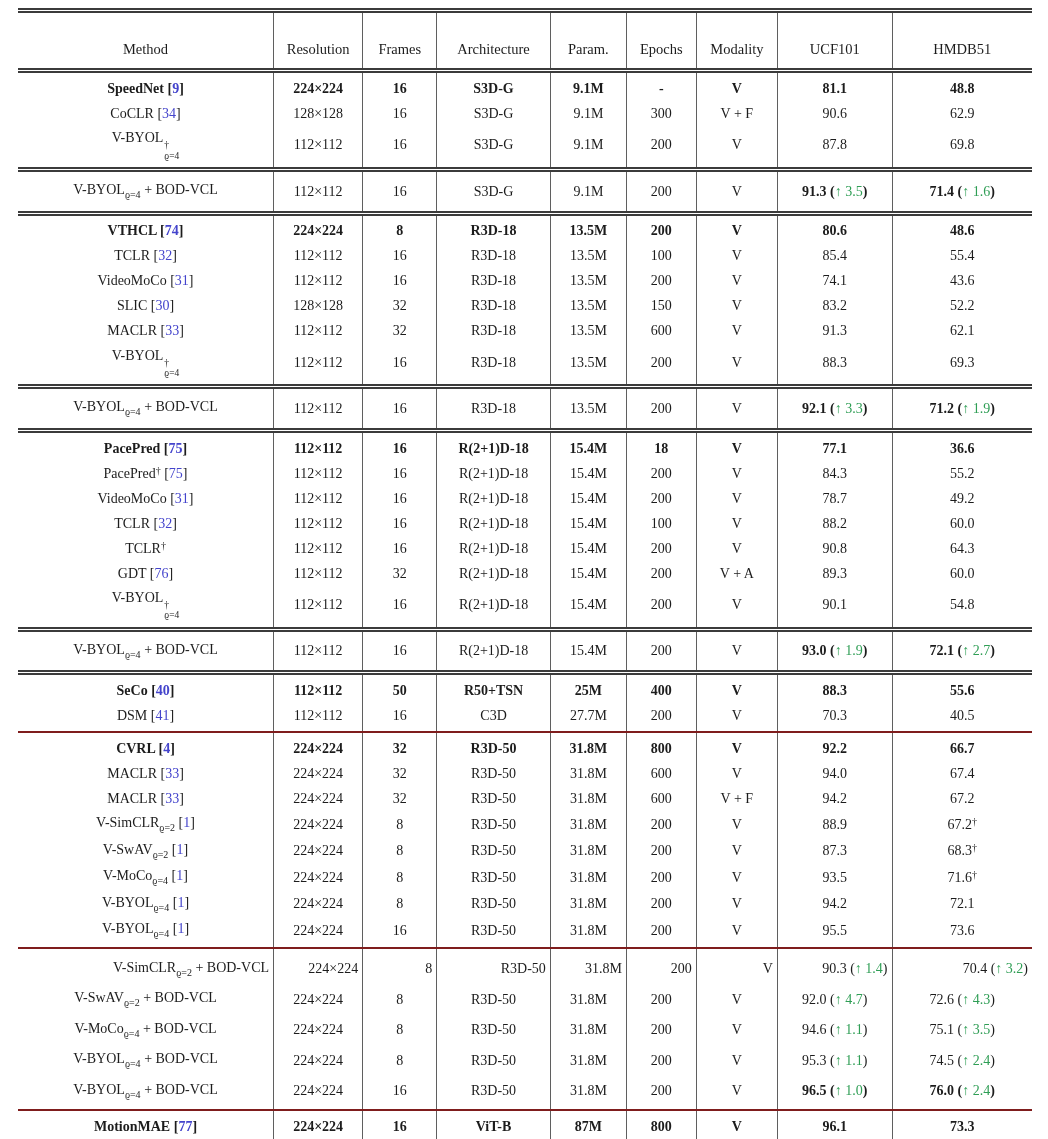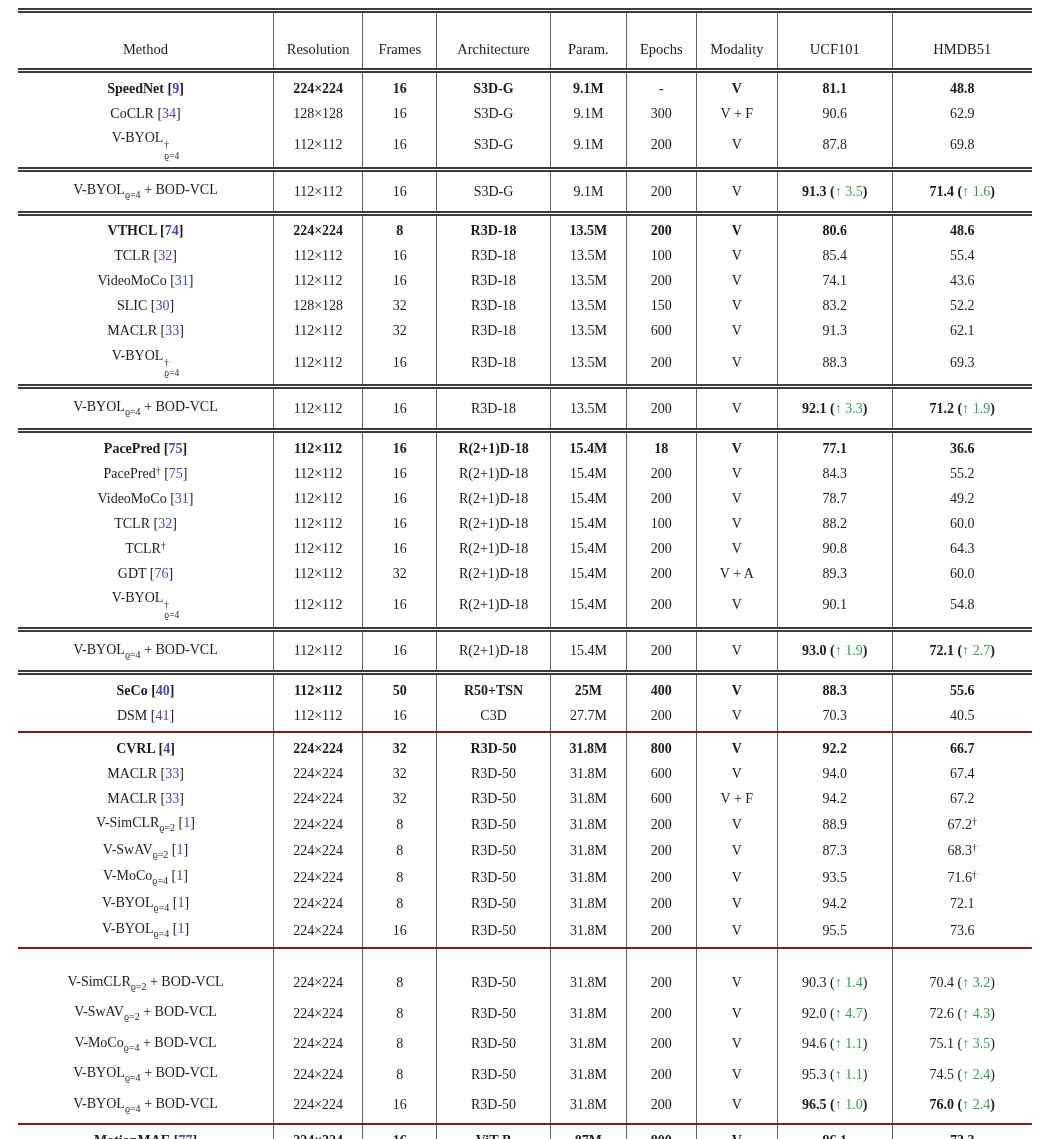--- a/index.html
+++ b/index.html
@@ -25,21 +25,21 @@
   }
   th{font-weight:normal;padding-top:27px;padding-bottom:10px;font-size:14.5px;}
   th:not(:first-child),td:not(:first-child){border-left:1px solid #5f5f5f;}
   tbody.rule-double{border-top:5px double #3b3b3b;}
   tbody.rule-single{border-top:2px solid #7f1d1d;}
   tbody.kind-baseline td{height:19px;}
   tbody.kind-baseline tr:first-child td{padding-top:6px;font-weight:bold;}
   tbody.kind-baseline tr:last-child td{padding-bottom:6px;}
   tbody.kind-highlight td{padding-top:9px;padding-bottom:9px;}
   tbody.kind-group td{padding-top:5px;padding-bottom:5px;}
-  tbody.kind-group tr:first-child td{padding-top:24px;}
+  tbody.kind-group tr:first-child td{padding-top:10px;text-align:right;}
   tbody.kind-group tr:last-child td{padding-bottom:8px;}
   .cite{color:var(--cite,#4444cc);}
   .delta{color:var(--delta,#2f9e55);}
   .sub{font-size:10px;vertical-align:-4px;letter-spacing:0;}
   .sup{font-size:10px;vertical-align:4px;}
   .stack{
     display:inline-flex;flex-direction:column;align-items:flex-start;
     font-size:9.5px;line-height:1.1;vertical-align:-6px;margin-left:1px;
   }
   .pb{font-weight:bold;}

